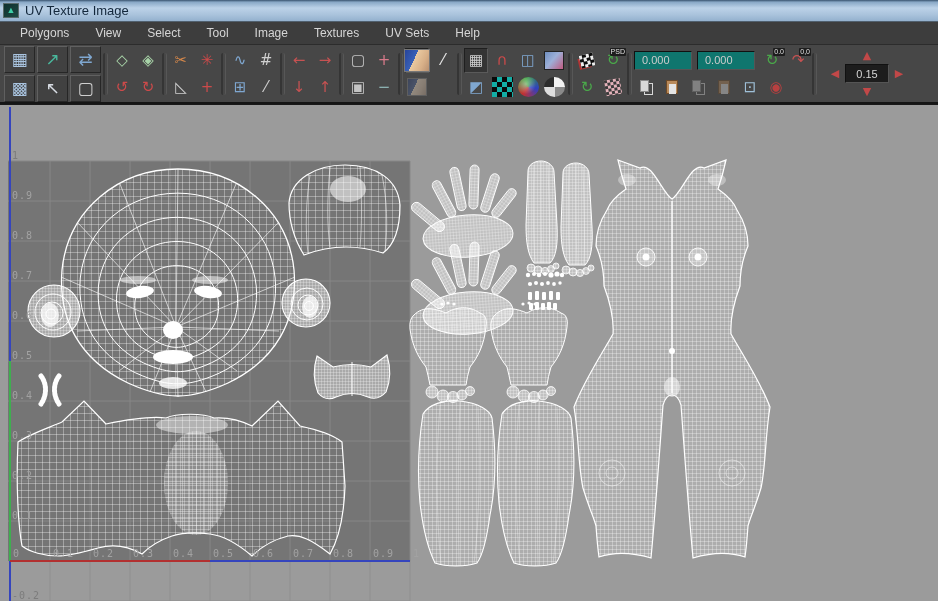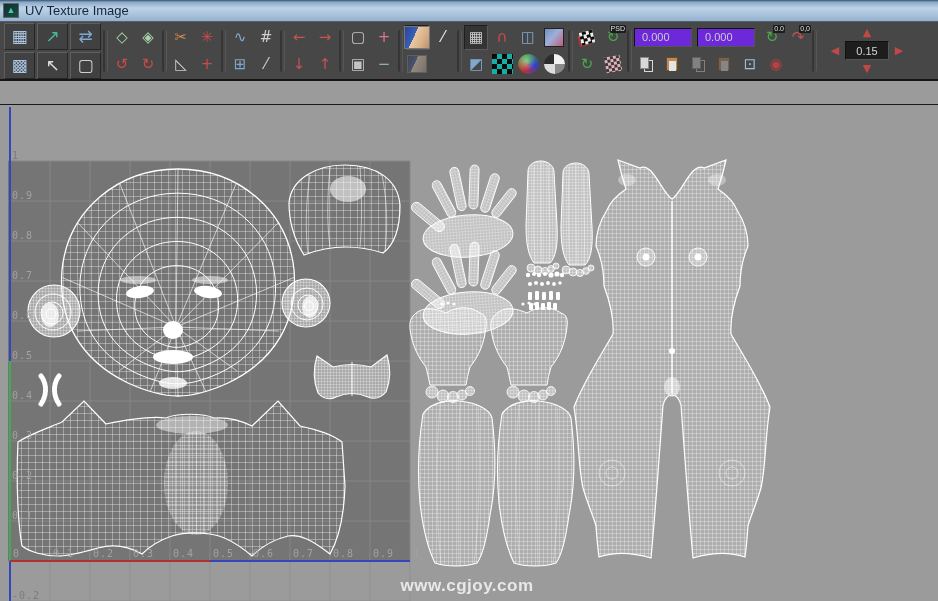--- a/index.html
+++ b/index.html
@@ -31,21 +31,21 @@
   .tb-btn { width:24px; height:25px; display:flex; align-items:center; justify-content:center;
     position:relative; flex:none; }
   .tb-btn.big { width:31px; height:27px; background:#414141;
     border:1px solid; border-color:#606060 #262626 #262626 #606060; }
   .tb-btn.pressed { background:#343434; border:1px solid; border-color:#1f1f1f #5a5a5a #5a5a5a #1f1f1f; }
   .tb-btn.dim { opacity:.4; }
   .tb-glyph { font-size:15px; line-height:1; font-family:"DejaVu Sans", sans-serif; }
   .tb-btn.big .tb-glyph { font-size:17px; }
   .tb-badge { position:absolute; top:0; right:-1px; font-size:7px; background:#1d1d1d;
     color:#e0e0e0; padding:0 1px; line-height:8px; border-radius:1px; }
-  .tb-field { width:58px; height:19px; background:#6d28d9; color:#cccccc; font-size:11px;
+  .tb-field { width:58px; height:19px; background:#0f766e; color:#cccccc; font-size:11px;
     display:flex; align-items:center; padding-left:7px; border:1px solid;
     border-color:#111 #555 #555 #111; margin-right:3px; flex:none; }
   .ic { flex:none; }
   .ic-face { width:26px; height:23px; border:1px solid #777;
     background:linear-gradient(115deg,#27449a 0%,#3a62b8 40%,#e9c9a0 40%,#d8b088 72%,#b89070 100%); }
   .ic-face.dim { width:20px; height:18px; opacity:.5; filter:grayscale(.5); }
   .ic-chk { width:14px; height:13px;
     background:repeating-conic-gradient(#0d0d0d 0 25%, #ededed 0 50%) 0 0/7px 7px; }
   .ic-chk.red { transform:rotate(-14deg); box-shadow:-3px 2px 0 -1px #b03434; }
   .ic-checker-teal { width:21px; height:20px;
@@ -86,20 +86,30 @@
 </head>
 <body>
 
 <div class="window">
 
   <div class="titlebar">
     <span class="app-icon">▲</span>
     <span class="title-text">UV Texture Image</span>
   </div>
 
+  <div class="menubar">
+      <span class="menu-item">Polygons</span>
+      <span class="menu-item">View</span>
+      <span class="menu-item">Select</span>
+      <span class="menu-item">Tool</span>
+      <span class="menu-item">Image</span>
+      <span class="menu-item">Textures</span>
+      <span class="menu-item">UV Sets</span>
+      <span class="menu-item">Help</span>
+    </div>
 
   <div class="toolbar">
       <div class="tb-group">
         <div class="tb-row">
           <div class="tb-btn big">
             <span class="tb-glyph" style="color: rgb(169, 196, 224);">▦</span>
           </div>
           <div class="tb-btn big">
             <span class="tb-glyph" style="color: rgb(73, 183, 156);">↗</span>
           </div>
@@ -566,15 +576,14 @@
         <span class="tick" style="left: 133px; top: 443px;">0.3</span>
         <span class="tick" style="left: 173px; top: 443px;">0.4</span>
         <span class="tick" style="left: 213px; top: 443px;">0.5</span>
         <span class="tick" style="left: 253px; top: 443px;">0.6</span>
         <span class="tick" style="left: 293px; top: 443px;">0.7</span>
         <span class="tick" style="left: 333px; top: 443px;">0.8</span>
         <span class="tick" style="left: 373px; top: 443px;">0.9</span>
         <span class="tick" style="left: 413px; top: 443px;">1</span>
       </div>
 
-    <div class="watermark">www.cgjoy.com</div>
   </div>
 </div>
 
 </body></html>

